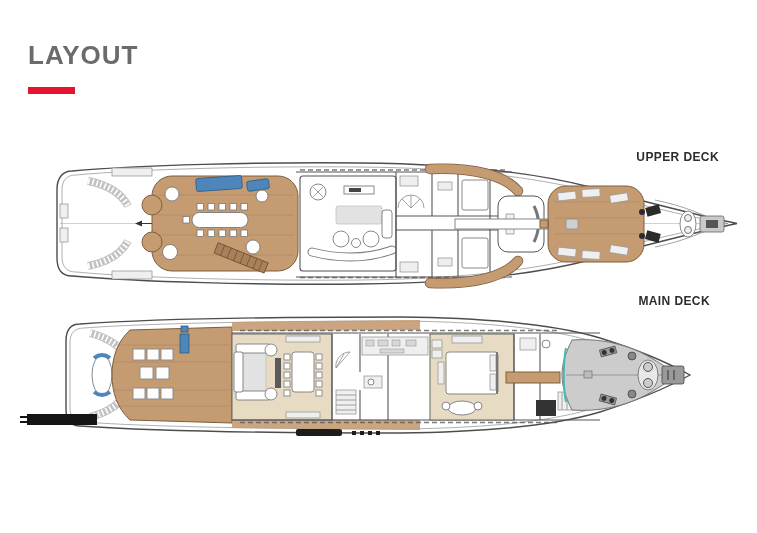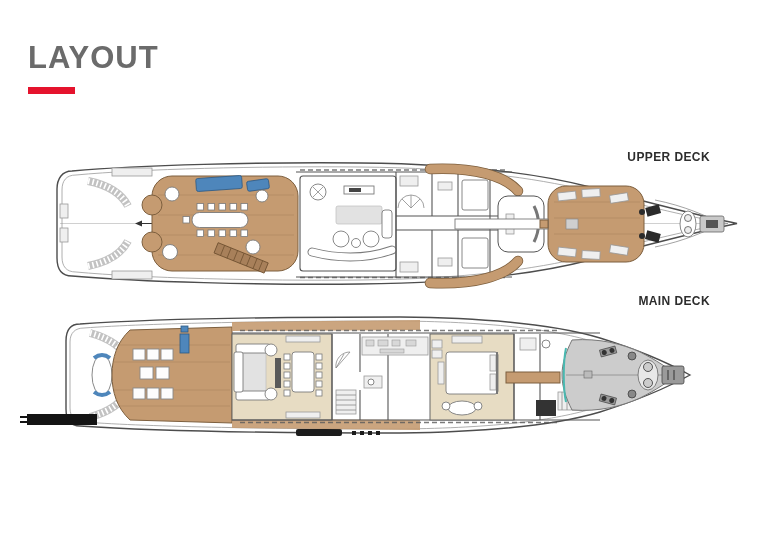--- a/index.html
+++ b/index.html
@@ -1,23 +1,23 @@
 <!DOCTYPE html>
 <html><head>
 <meta charset="utf-8">
 <style>
   html,body{margin:0;padding:0;background:#fff;}
   .page{position:relative;width:757px;height:533px;background:#ffffff;overflow:hidden;
         font-family:"Liberation Sans", sans-serif;}
-  h1.title{position:absolute;left:28px;top:40px;margin:0;font-size:31px;font-weight:700;
+  h1.title{position:absolute;left:28px;top:40px;margin:0;font-size:26px;font-weight:700;
            color:#6b6b6b;letter-spacing:1px;}
   .accent-bar{position:absolute;left:28px;top:87px;width:47px;height:7px;display:block;}
   .deck-label{position:absolute;font-size:12px;font-weight:600;color:#2d2d2d;
               letter-spacing:.4px;white-space:nowrap;}
-  .deck-label.upper{top:150px;right:47px;}
+  .deck-label.upper{top:150px;right:38px;}
   .deck-label.main{top:294px;right:47px;margin-left:40px;}
   svg.plan{position:absolute;left:0;top:0;}
   
   .hull{fill:#ffffff;stroke:#4d4d4d;stroke-width:1.4;}
   .hull-inner{fill:none;stroke:#9a9a9a;stroke-width:.8;}
   .wall{fill:none;stroke:#555;stroke-width:1.1;}
   .thin{fill:none;stroke:#8a8a8a;stroke-width:.8;}
   .wood{fill:#c59b71;stroke:#7d5f3e;stroke-width:1;}
   .woodline{stroke:#7a5a38;stroke-width:.6;opacity:.35;}
   .floor{fill:#e7dcc3;stroke:#666;stroke-width:1;}

